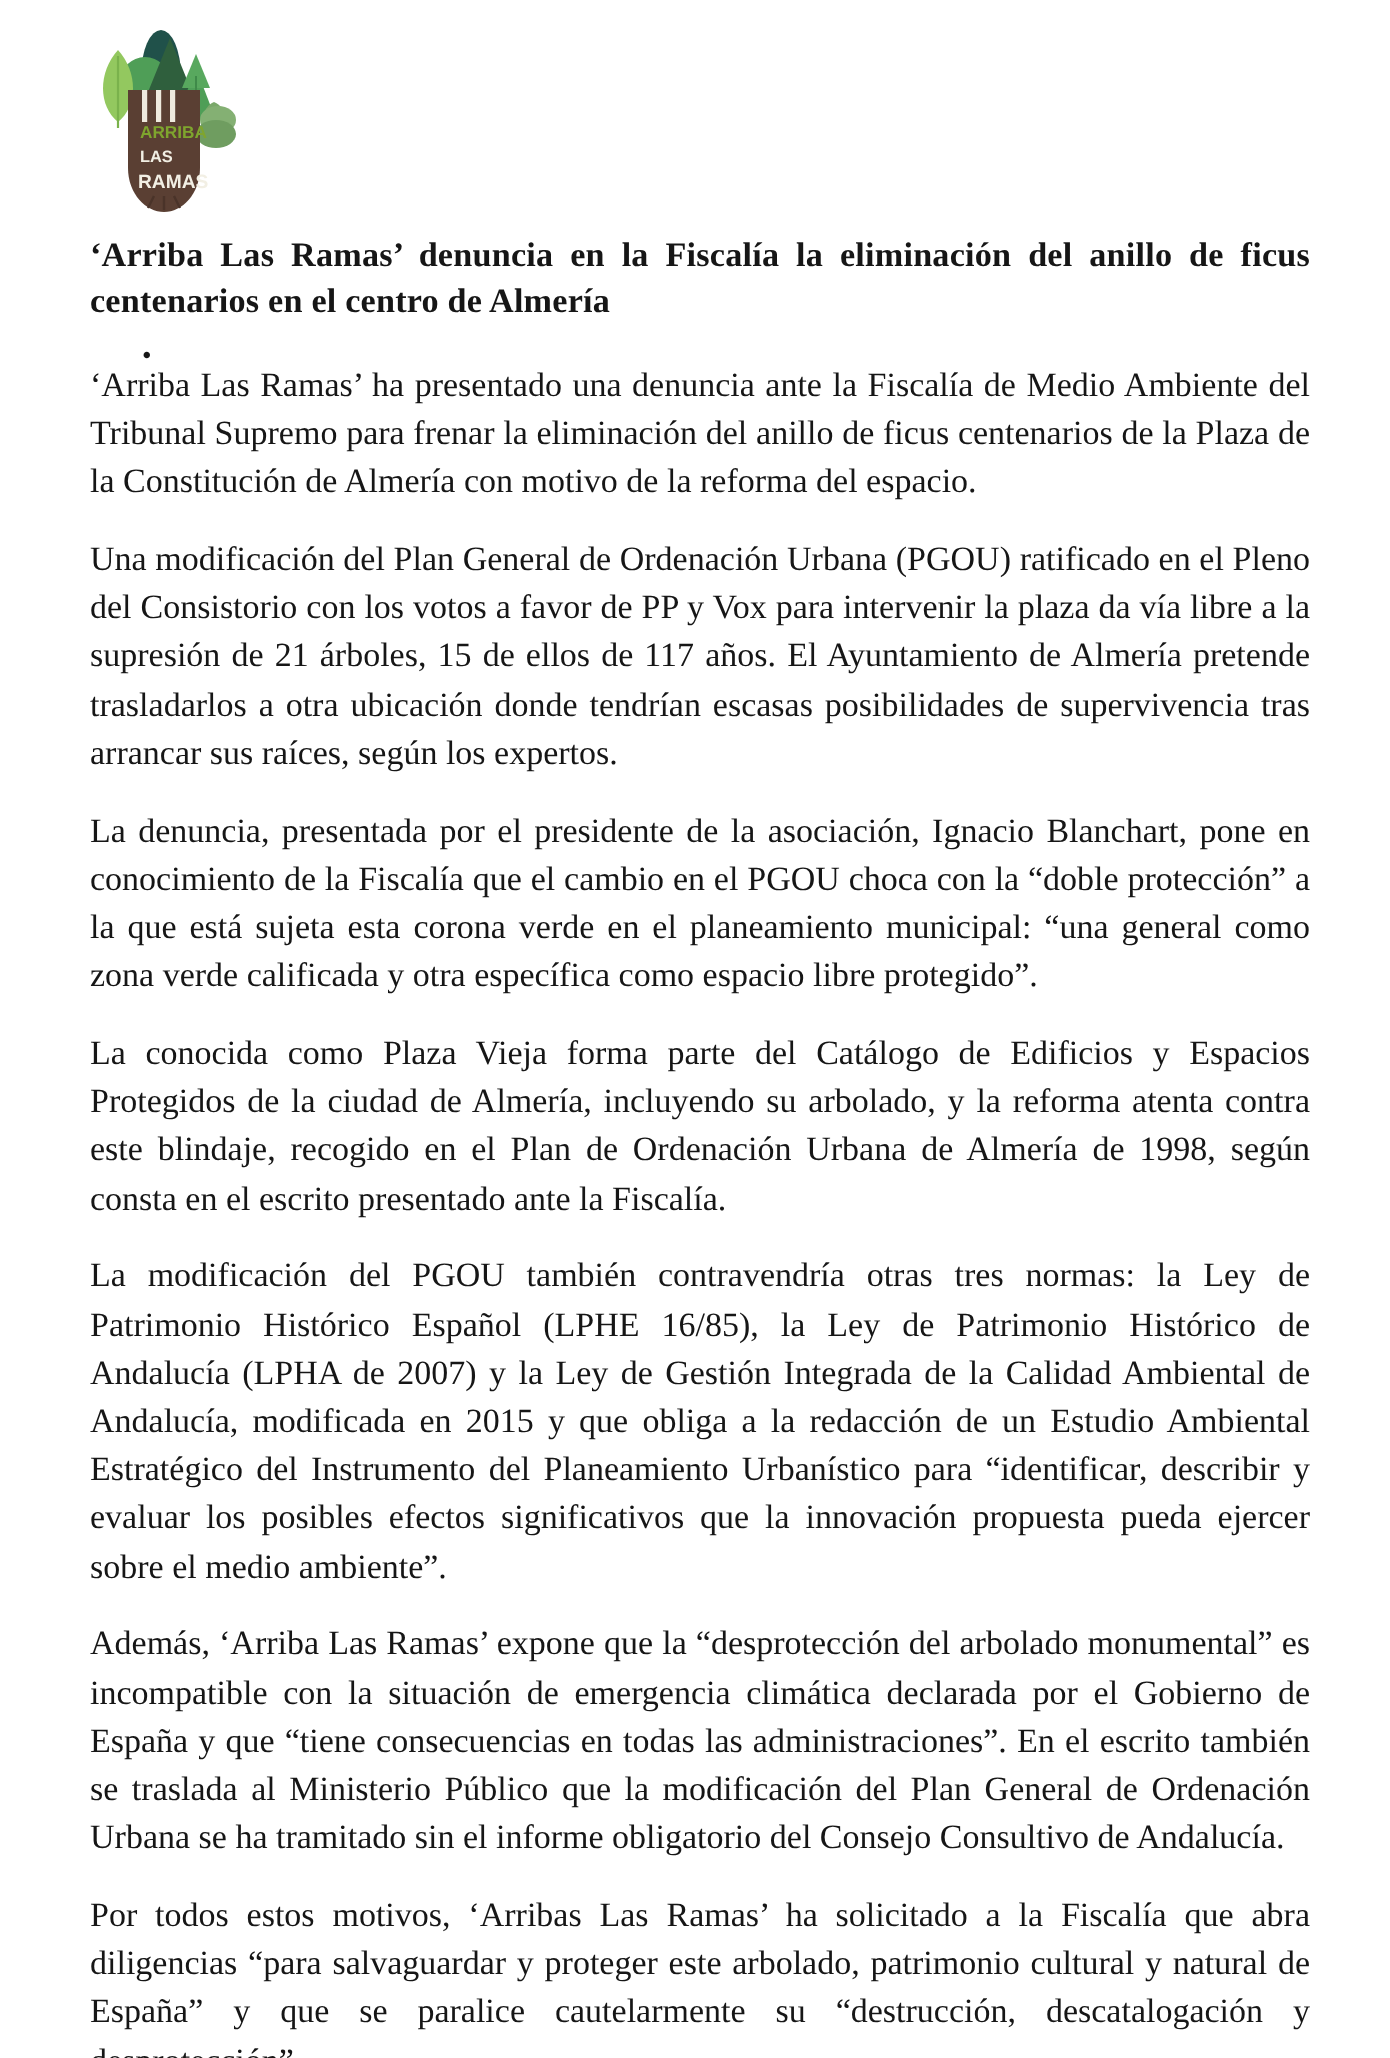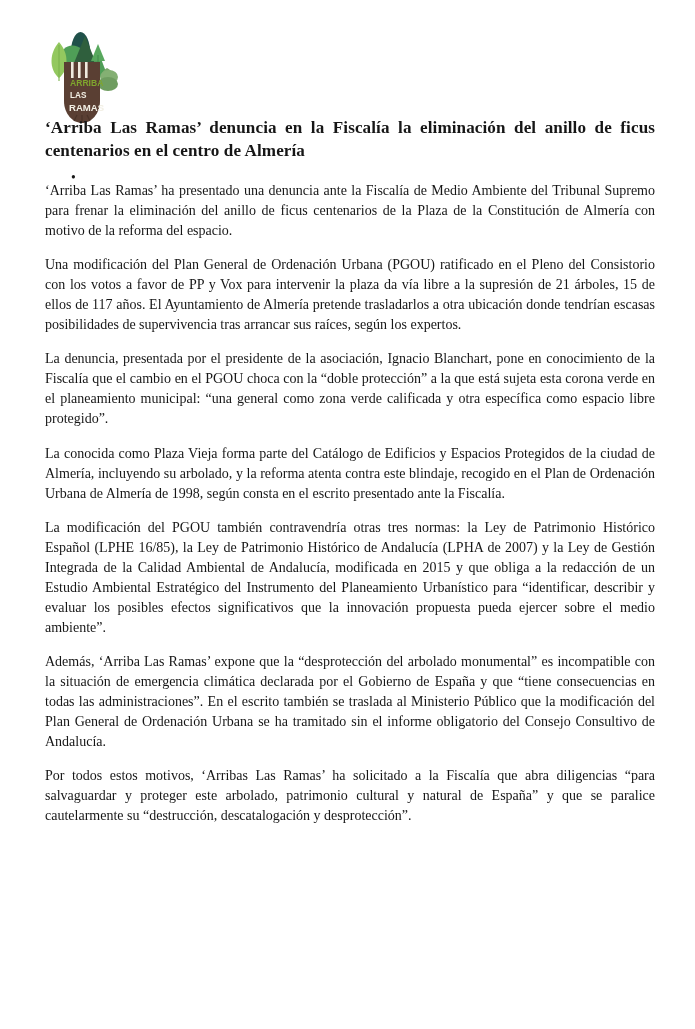--- a/index.html
+++ b/index.html
@@ -21,21 +21,21 @@
     left: 0; top: 0;
     width: 695px;
     height: 1029px;
     background: #ffffff;
   }
 
   
   .logo-block {
     position: absolute;
     left: 44px;
-    top: 29px;
+    top: 12px;
     width: 78px;
     height: 96px;
   }
   .logo-svg { display: block; }
 
   
   .content {
     position: absolute;
     left: 45px;
     top: 116px;
@@ -67,21 +67,21 @@
   }
   .bullet-dot {
     position: absolute;
     left: 26px;
     top: 0;
     font-size: 13.6px;
     line-height: 1.42;
   }
 
   .para {
-    font-size: 14px;
+    font-size: 17px;
     line-height: 1.425;
     text-align: justify;
     text-align-last: left;
     margin: 0 0 14.5px 0;
   }
 
   .footer-note {
     font-size: 13.4px;
     line-height: 1.43;
     font-style: italic;

